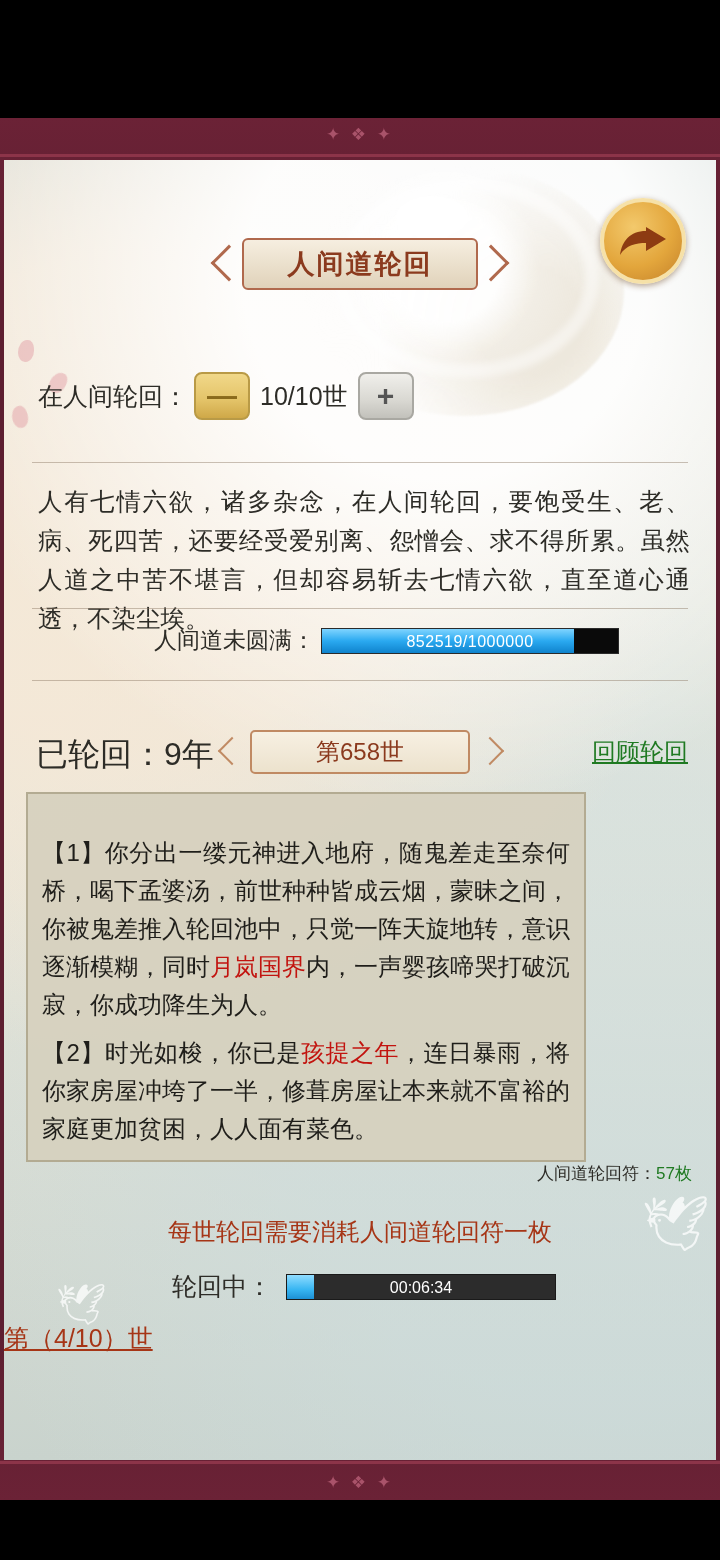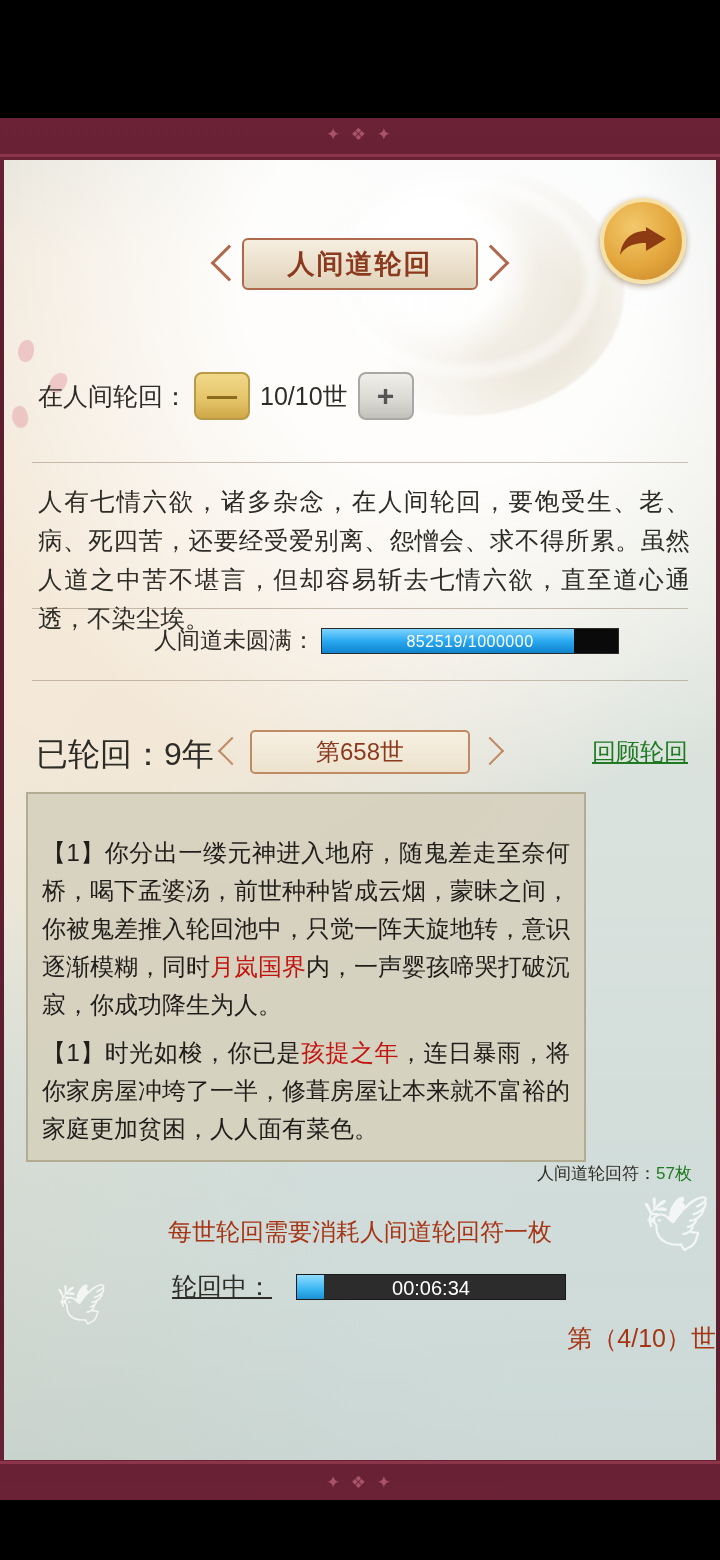--- a/index.html
+++ b/index.html
@@ -243,36 +243,36 @@
   .cost-note {
     position: absolute; left: 0; top: 1056px; width: 712px;
     text-align: center; font-size: 24px; color: #a63516;
   }
 
   
   .timer-row {
     position: absolute; left: 168px; top: 1110px;
     display: flex; align-items: center;
   }
-  .timer-label { font-size: 25px; color: #2d2c27; margin-right: 24px; text-decoration: underline; }
+  .timer-label { font-size: 25px; color: #2d2c27; margin-right: 14px; }
   .timer-bar {
     position: relative; width: 270px; height: 26px;
     background: #2c2c2c; border: 1px solid #1a1a1a; overflow: hidden;
   }
   .timer-fill {
     position: absolute; left: 0; top: 0; bottom: 0; width: 10%;
     background: linear-gradient(180deg,#8fdcff 0%, #38b6f2 60%, #1d90d4 100%);
   }
   .timer-text {
     position: absolute; left: 0; right: 0; top: 0; height: 26px;
-    line-height: 26px; text-align: center; font-size: 20px; color: #fff;
+    line-height: 26px; text-align: center; font-size: 16px; color: #fff;
   }
   .cycle-note {
     position: absolute; left: 0; top: 1162px; width: 712px;
-    text-align: right; font-size: 25px; color: #a63516;
+    text-align: left; font-size: 25px; color: #a63516; text-decoration: underline;
   }
 </style>
 </head>
 <body>
 
 <div id="screen">
 
   <div class="bar-top"></div>
 
   <div class="frame">
@@ -347,21 +347,21 @@
         </div>
       <a class="link-green review-link" href="#">回顾轮回</a>
     </div>
 
     <div class="log-panel">
       <div class="log-body">
         <div class="log-entry">
           <span>【1】你分出一缕元神进入地府，随鬼差走至奈何桥，喝下孟婆汤，前世种种皆成云烟，蒙昧之间，你被鬼差推入轮回池中，只觉一阵天旋地转，意识逐渐模糊，同时</span><span class="hl">月岚国界</span><span>内，一声婴孩啼哭打破沉寂，你成功降生为人。</span>
         </div>
         <div class="log-entry">
-          <span>【1】时光如梭，你已是</span><span class="hl">孩提之年</span><span>，连日暴雨，将你家房屋冲垮了一半，修葺房屋让本来就不富裕的家庭更加贫困，人人面有菜色。</span>
+          <span>【2】时光如梭，你已是</span><span class="hl">孩提之年</span><span>，连日暴雨，将你家房屋冲垮了一半，修葺房屋让本来就不富裕的家庭更加贫困，人人面有菜色。</span>
         </div>
       </div>
     </div>
 
     <div class="row-tools">
       <div class="token-line">
         <span>人间道轮回符：</span><span class="token-num">57枚</span>
       </div>
     </div>
 

